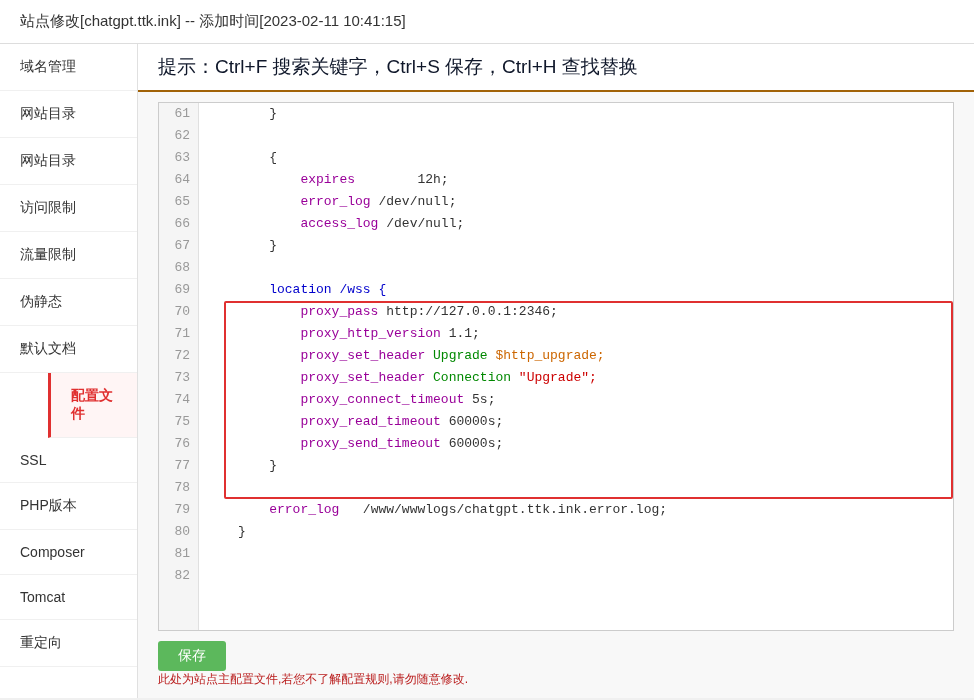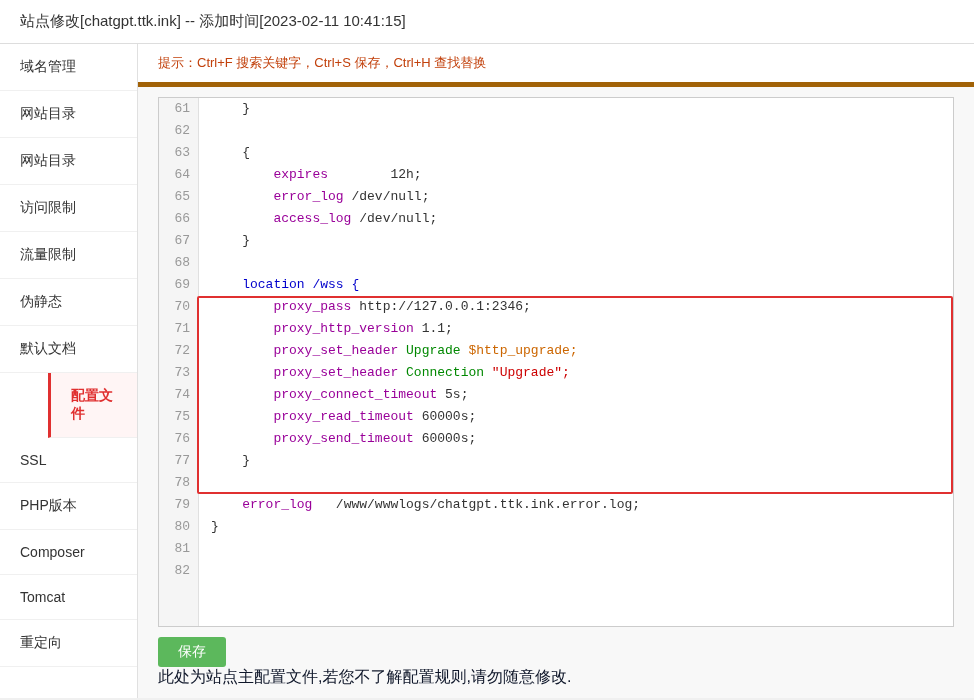--- a/index.html
+++ b/index.html
@@ -47,42 +47,43 @@
     .content-area {
       flex: 1;
       background: #f8f8f8;
       display: flex;
       flex-direction: column;
       overflow: hidden;
     }
 
     .hint-bar {
       padding: 10px 20px;
-      font-size: 13px;
-      color: #c2410c;
-      background: #fff;
-      border-bottom: 5px solid #a16207;
+      font-size: 19px;
+      color: #0f172a;
+      background: #fff;
+      border-bottom: 2px solid #a16207;
     }
 
     .code-editor-wrapper {
       flex: 1;
       overflow: hidden;
       margin: 10px 20px 0 20px;
       background: #fff;
       border: 1px solid #ccc;
       position: relative;
     }
 
     .code-editor {
       display: flex;
       height: 100%;
       overflow-y: auto;
       font-family: 'Courier New', Consolas, monospace;
       font-size: 13px;
       line-height: 22px;
+      gap: 27px;
     }
 
     .line-numbers {
       background: #f5f5f5;
       padding: 0 8px;
       text-align: right;
       color: #999;
       user-select: none;
       min-width: 40px;
       border-right: 1px solid #e0e0e0;
@@ -131,22 +132,22 @@
       color: #fff;
       border: none;
       padding: 6px 20px;
       font-size: 14px;
       border-radius: 3px;
       cursor: pointer;
       width: fit-content;
     }
 
     .footer-note {
-      font-size: 16px;
-      color: #0f172a;
+      font-size: 12px;
+      color: #b91c1c;
     }
   </style>
 </head>
 <body>
 
 <div class="title-bar">
   <span>站点修改[chatgpt.ttk.ink] -- 添加时间[2023-02-11 10:41:15]</span>
 </div>
 
 <div class="main-layout">

